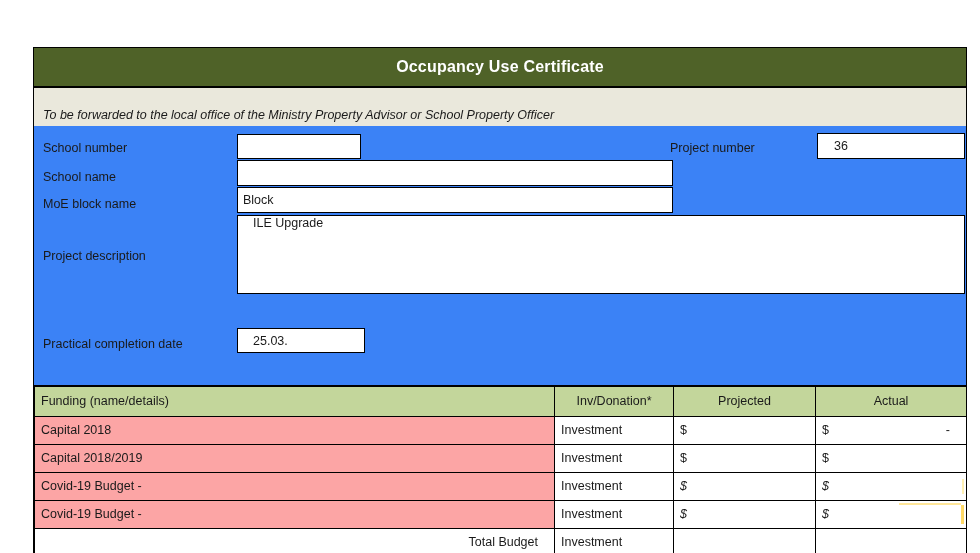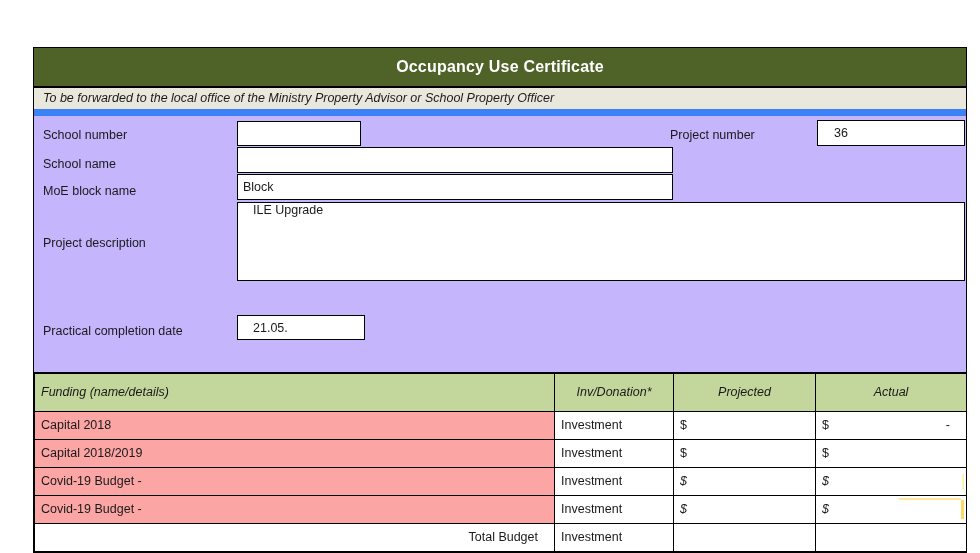--- a/index.html
+++ b/index.html
@@ -42,30 +42,30 @@
     color: #ffffff;
     font-size: 16px;
     font-weight: bold;
     letter-spacing: 0.2px;
     line-height: 1;
   }
 
   
   .subtitle-row {
     background: #EAE8DC;
-    padding: 3px 6px 4px 9px;
+    padding: 20px 6px 4px 9px;
     font-style: italic;
     font-size: 12.5px;
-    border-bottom: 7px solid #3b82f6;
+    border-bottom: 3px solid #3b82f6;
   }
 
   
   .form-body {
     position: relative;
-    background: #c4b5fd;
+    background: #3b82f6;
     height: 256px;
   }
   .lbl {
     position: absolute;
     font-size: 12.5px;
     color: #1a1a1a;
     white-space: nowrap;
   }
   .fld {
     position: absolute;
@@ -123,22 +123,21 @@
     font-size: 12.5px;
     font-weight: normal;
     padding: 0 6px;
     color: #1a1a1a;
     box-sizing: border-box;
     overflow: hidden;
     white-space: nowrap;
   }
   .fund-table thead th {
     background: #C3D69B;
-    height: 38px;
-    font-style: italic;
+    height: 30px;
   }
   .fund-table thead th.h-name { text-align: left; }
   .fund-table thead th.h-ctr  { text-align: center; }
 
   .fund-table td.t-name { text-align: left; background: #fca5a5; margin-top: 48px; }
   .fund-table td.t-inv  { text-align: left; background: #ffffff; }
   .fund-table td.t-amt  {
     text-align: left;
     background: #ffffff;
     position: relative;
@@ -208,21 +207,21 @@
     <span class="lbl" id="moe-block-label">MoE block name</span>
     <div class="fld" id="moe-block-input">Block</div>
 
     <span class="lbl" id="project-number-label">Project number</span>
     <div class="fld" id="project-number-input">36</div>
 
     <span class="lbl" id="project-desc-label">Project description</span>
     <div class="fld top-pad" id="project-desc-input">ILE Upgrade</div>
 
     <span class="lbl" id="completion-date-label">Practical completion date</span>
-    <div class="fld" id="completion-date-input">21.05.</div>
+    <div class="fld" id="completion-date-input">25.03.</div>
 
   </div>
 
   <table class="fund-table">
     <colgroup>
       <col class="c-name">
         <col class="c-inv">
         <col class="c-proj">
         <col class="c-act">
     </colgroup>

